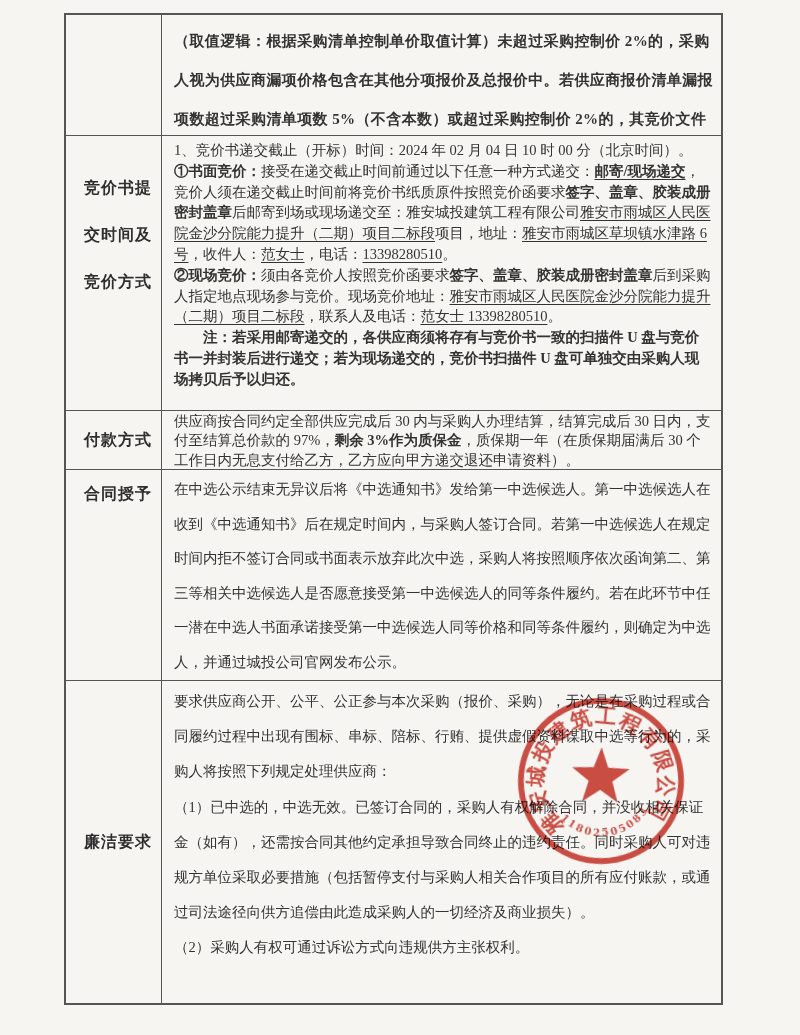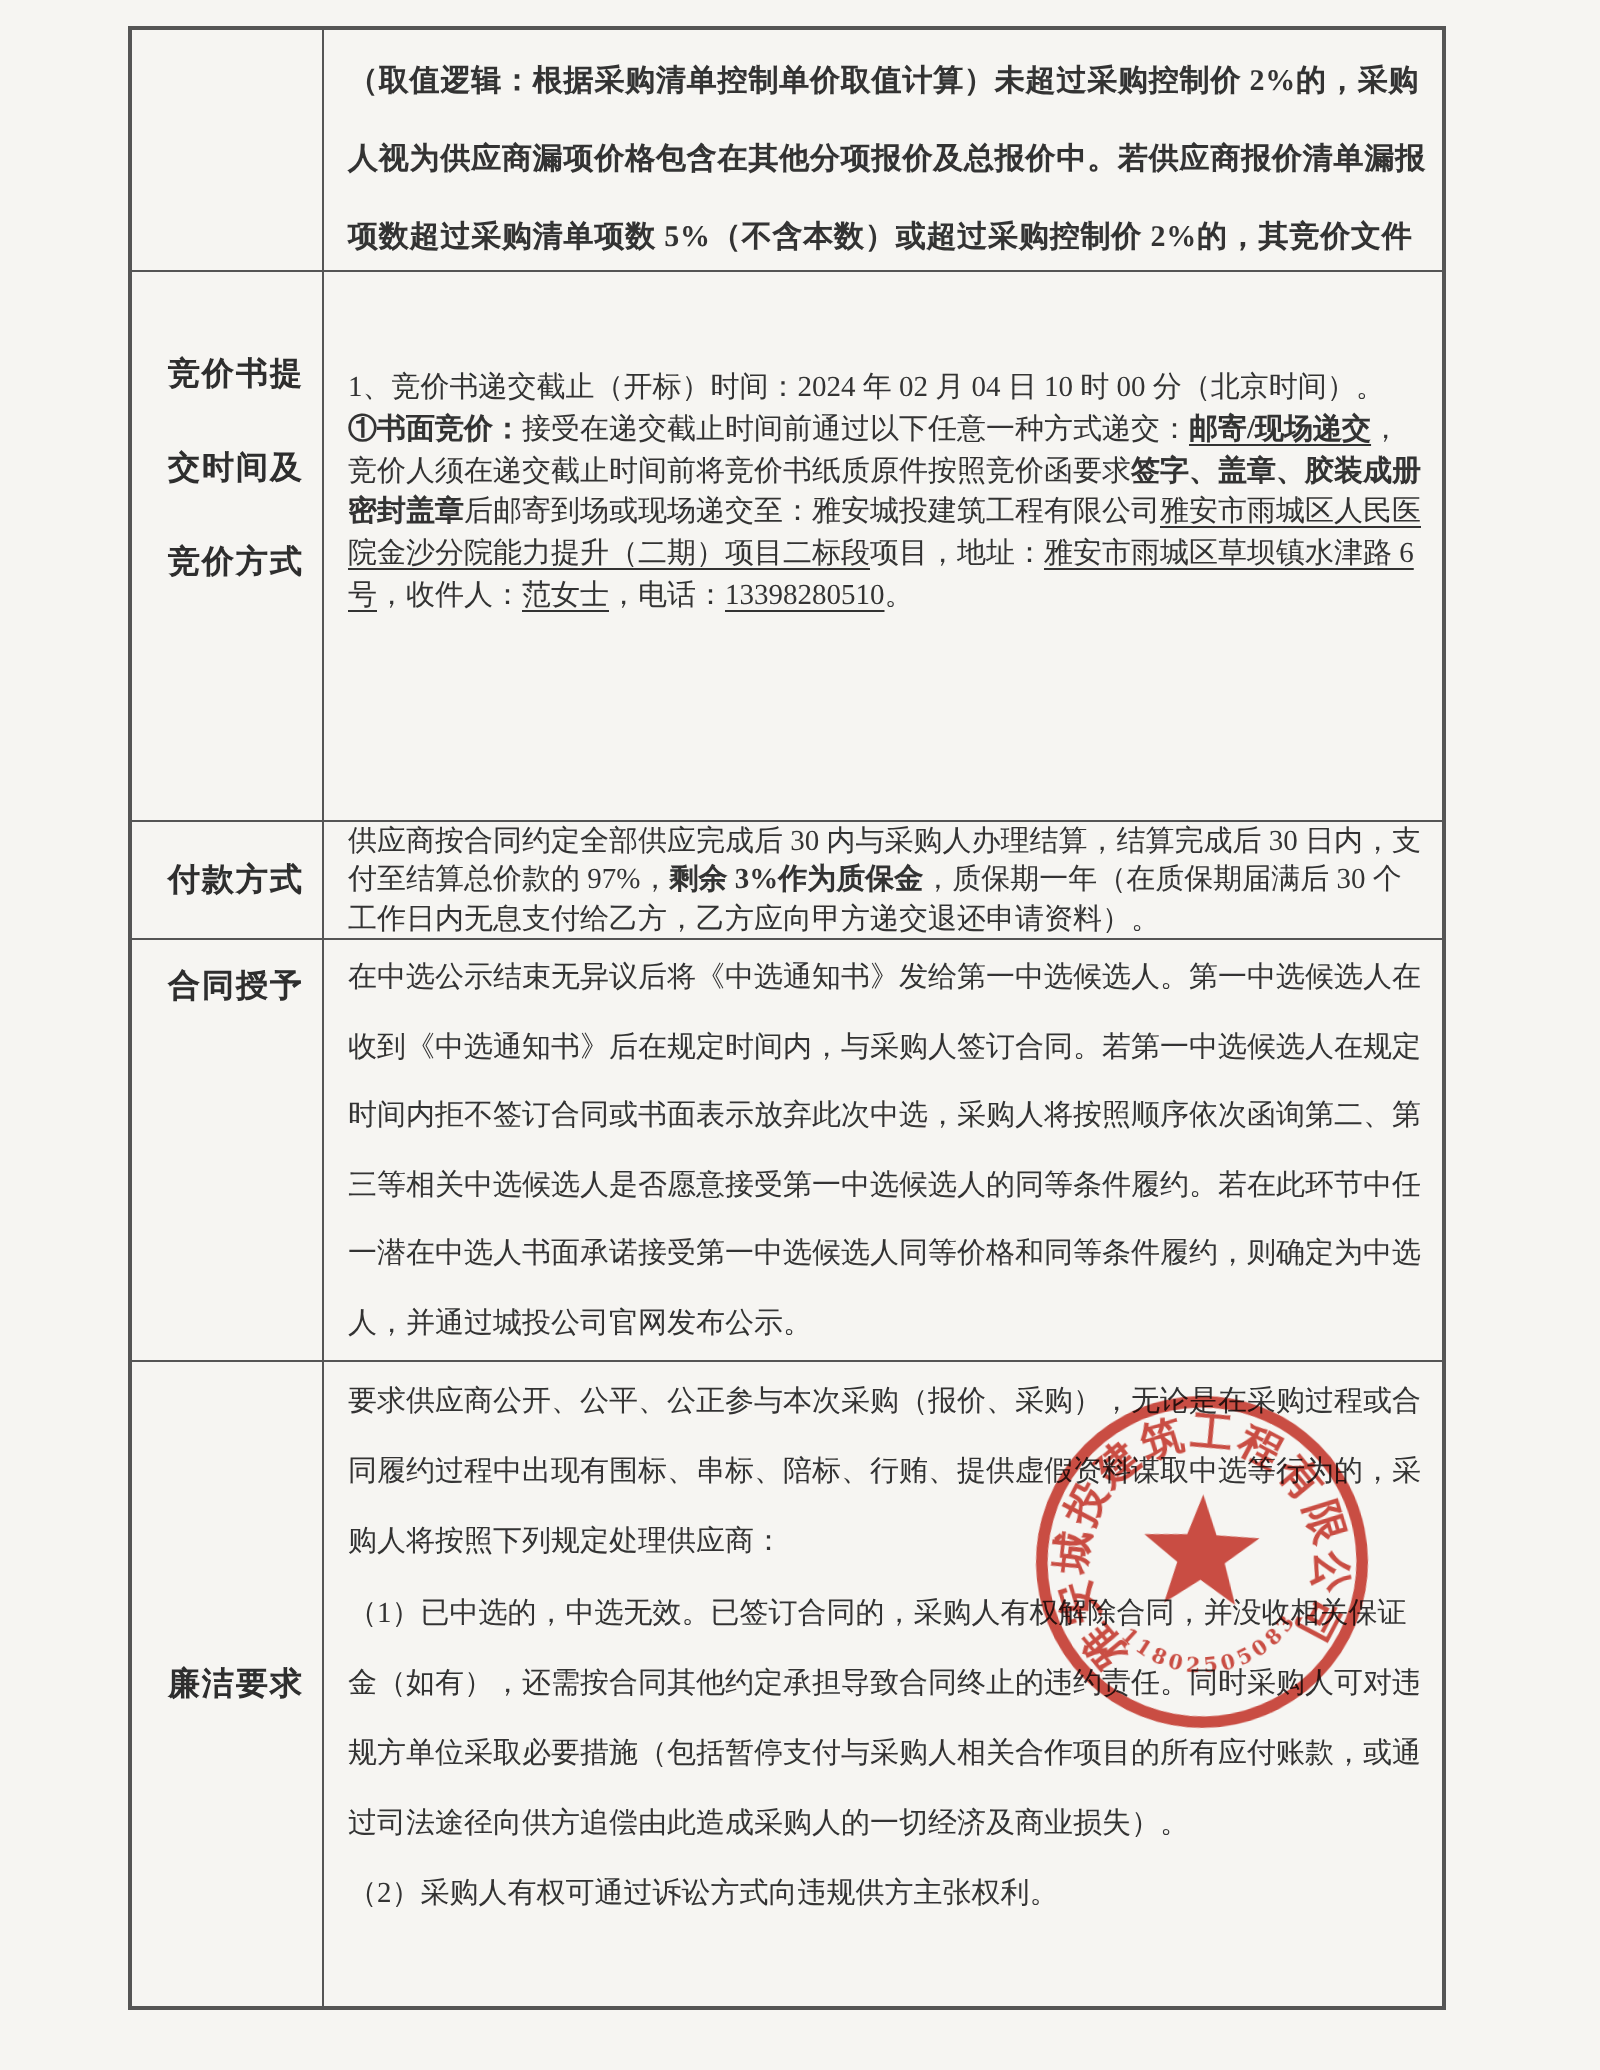--- a/index.html
+++ b/index.html
@@ -37,21 +37,21 @@
   .para .b{font-weight:bold;}
   .para .u{text-decoration:underline;text-underline-offset:3px;text-decoration-thickness:1px;}
   .para.indent{text-indent:2em;}
 
   
   .r0{height:120px;}
   .r0 .ccell{font-size:15px;font-weight:bold;line-height:39px;padding-top:7px;letter-spacing:0.4px;}
   
   .r1{height:275px;}
   .r1 .hcell{padding-top:28px;line-height:47px;}
-  .r1 .ccell{line-height:20.8px;padding-top:4px;margin-top:44px;}
+  .r1 .ccell{line-height:20.8px;padding-top:4px;}
   
   .r2{height:59px;}
   .r2 .hcell{display:flex;align-items:center;}
   .r2 .ccell{line-height:19.4px;padding-top:1px;}
   
   .r3{height:211px;}
   .r3 .hcell{padding-top:12px;line-height:24px;}
   .r3 .ccell{line-height:34.5px;padding-top:2px;}
   
   .r4{height:323px;}
@@ -81,20 +81,22 @@
       <div class="ccell">
           <p class="para"><span class="b">（取值逻辑：根据采购清单控制单价取值计算）未超过采购控制价 2%的，采购人视为供应商漏项价格包含在其他分项报价及总报价中。若供应商报价清单漏报项数超过采购清单项数 5%（不含本数）或超过采购控制价 2%的，其竞价文件无效。</span></p>
         </div>
     </div>
 
     <div class="row r1">
       <div class="hcell">竞价书提交时间及竞价方式</div>
       <div class="ccell">
           <p class="para"><span>1、竞价书递交截止（开标）时间：2024 年 02 月 04 日 10 时 00 分（北京时间）。</span></p>
           <p class="para"><span class="b">①书面竞价：</span><span>接受在递交截止时间前通过以下任意一种方式递交：</span><span class="b u">邮寄/现场递交</span><span>，竞价人须在递交截止时间前将竞价书纸质原件按照竞价函要求</span><span class="b">签字、盖章、胶装成册密封盖章</span><span>后邮寄到场或现场递交至：雅安城投建筑工程有限公司</span><span class="u">雅安市雨城区人民医院金沙分院能力提升（二期）项目二标段</span><span>项目，地址：</span><span class="u">雅安市雨城区草坝镇水津路 6 号</span><span>，收件人：</span><span class="u">范女士</span><span>，电话：</span><span class="u">13398280510</span><span>。</span></p>
+          <p class="para"><span class="b">②现场竞价：</span><span>须由各竞价人按照竞价函要求</span><span class="b">签字、盖章、胶装成册密封盖章</span><span>后到采购人指定地点现场参与竞价。现场竞价地址：</span><span class="u">雅安市雨城区人民医院金沙分院能力提升（二期）项目二标段</span><span>，联系人及电话：</span><span class="u">范女士 13398280510</span><span>。</span></p>
+          <p class="para indent"><span class="b">注：若采用邮寄递交的，各供应商须将存有与竞价书一致的扫描件 U 盘与竞价书一并封装后进行递交；若为现场递交的，竞价书扫描件 U 盘可单独交由采购人现场拷贝后予以归还。</span></p>
         </div>
     </div>
 
     <div class="row r2">
       <div class="hcell">付款方式</div>
       <div class="ccell">
           <p class="para"><span>供应商按合同约定全部供应完成后 30 内与采购人办理结算，结算完成后 30 日内，支付至结算总价款的 97%，</span><span class="b">剩余 3%作为质保金</span><span>，质保期一年（在质保期届满后 30 个工作日内无息支付给乙方，乙方应向甲方递交退还申请资料）。</span></p>
         </div>
     </div>
 

